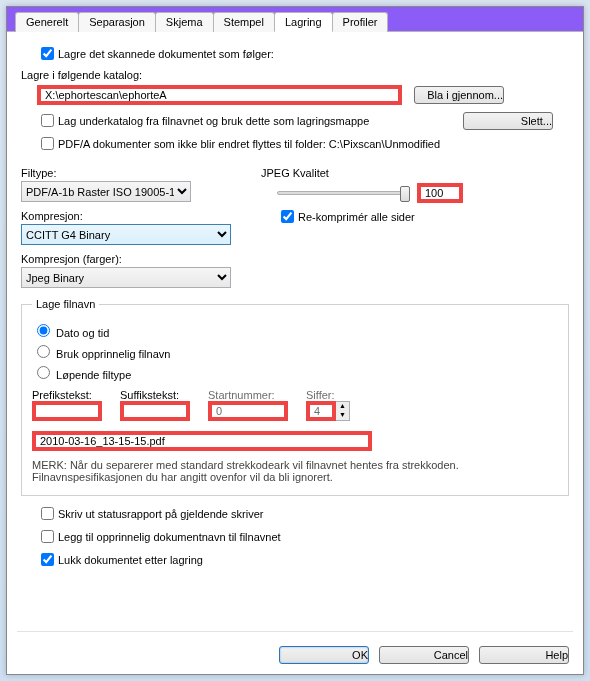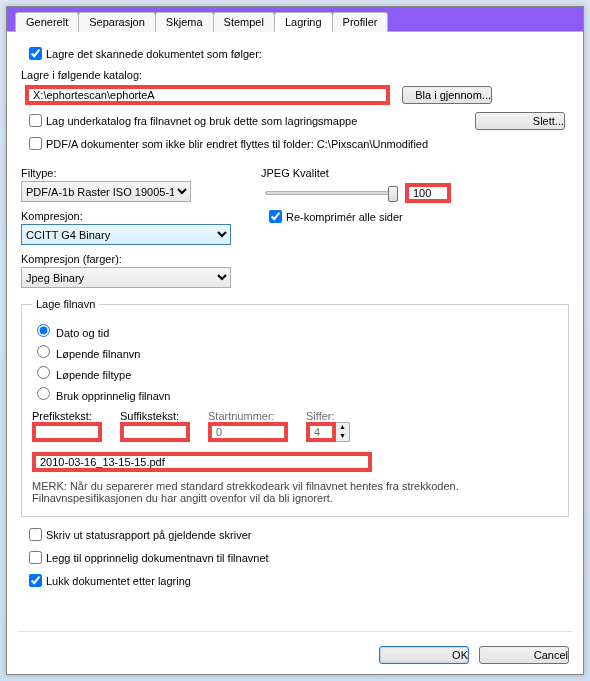--- a/index.html
+++ b/index.html
@@ -41,21 +41,21 @@
   }
   .tab.active {
     background: #fff;
     border-bottom: 1px solid #fff;
     top: 1px;
     z-index: 2;
   }
   .panel {
     padding: 8px 14px;
   }
-  .row { margin: 4px 4px; display: flex; align-items: center; }
+  .row { margin: 4px 16px; display: flex; align-items: center; }
   .chk { margin-right: 4px; }
   .label { margin: 6px 0 2px 0; display: block; }
   input[type=text].field {
     border: 4px solid #ef4444;
     padding: 2px 4px;
     font: inherit;
     height: 20px;
     background: #fff;
   }
   .btn {
@@ -211,29 +211,25 @@
 
     <fieldset>
       <legend>Lage filnavn</legend>
 
       <div class="radio-row">
         <input type="radio" name="fn" checked="" style="">
         <span>Dato og tid</span>
       </div>
       <div class="radio-row">
         <input type="radio" name="fn" style="">
-        <span>Løpende filnanvn</span>
+        <span>Bruk opprinnelig filnavn</span>
       </div>
       <div class="radio-row">
         <input type="radio" name="fn" style="">
         <span>Løpende filtype</span>
-      </div>
-      <div class="radio-row">
-        <input type="radio" name="fn" style="">
-        <span>Bruk opprinnelig filnavn</span>
       </div>
 
       <div class="col-group">
         <div class="col">
           <span>Prefikstekst:</span>
           <input type="text" class="field" style="width: 70px;">
         </div>
         <div class="col">
           <span>Suffikstekst:</span>
           <input type="text" class="field" style="width: 70px;">
@@ -274,15 +270,16 @@
       <span>Lukk dokumentet etter lagring</span>
     </div>
 
   </div>
 
   <hr class="hr">
 
   <div class="btnbar">
     <button class="btn primary">OK</button>
     <button class="btn">Cancel</button>
+    <button class="btn">Help</button>
   </div>
 
 </div>
 
 </body></html>

